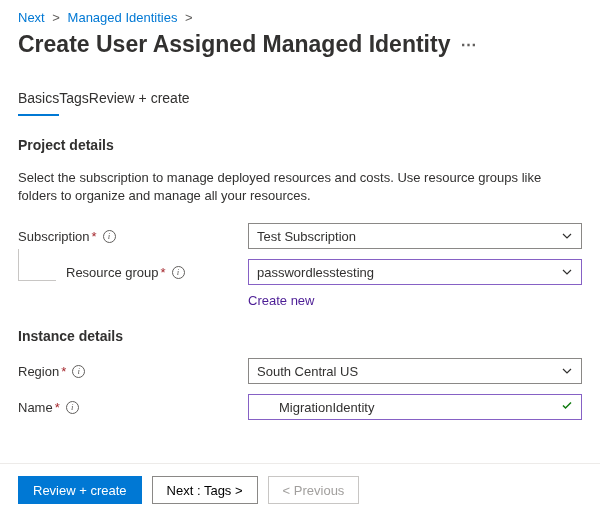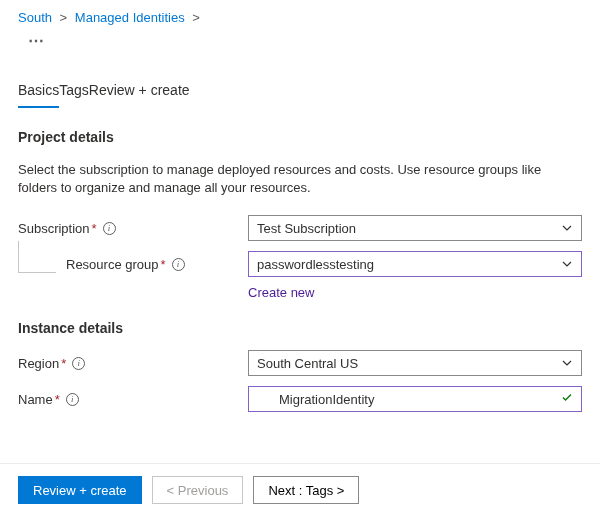--- a/index.html
+++ b/index.html
@@ -51,27 +51,28 @@
   }
   .btn { height:28px; padding:0 14px; font-size:13px; border:1px solid #8a8886; background:#fff; cursor:pointer; display:inline-flex; align-items:center; }
   .btn.primary { background:#0078d4; border-color:#0078d4; color:#fff; }
   .btn.disabled { color:#a19f9d; border-color:#c8c6c4; cursor:default; }
 </style>
 </head>
 <body>
 
 <div class="page">
   <div class="breadcrumb">
-    <a href="#">South</a>
+    <a href="#">Next</a>
     <span class="bc-sep">&gt;</span>
     <a href="#">Managed Identities</a>
     <span class="bc-sep">&gt;</span>
   </div>
 
   <h1>
+    <span>Create User Assigned Managed Identity</span>
     <span class="ellipsis">⋯</span>
   </h1>
 
   <div class="tabs">
     <div class="tab active">Basics</div>
     <div class="tab">Tags</div>
     <div class="tab">Review + create</div>
   </div>
 
   <div class="section-head">Project details</div>
@@ -155,15 +156,15 @@
               </svg>
           </span>
         </div>
       </div>
     </div>
   </div>
 </div>
 
 <div class="footer">
   <button class="btn primary">Review + create</button>
+  <button class="btn">Next : Tags &gt;</button>
   <button class="btn disabled">&lt; Previous</button>
-  <button class="btn">Next : Tags &gt;</button>
 </div>
 
 </body></html>

